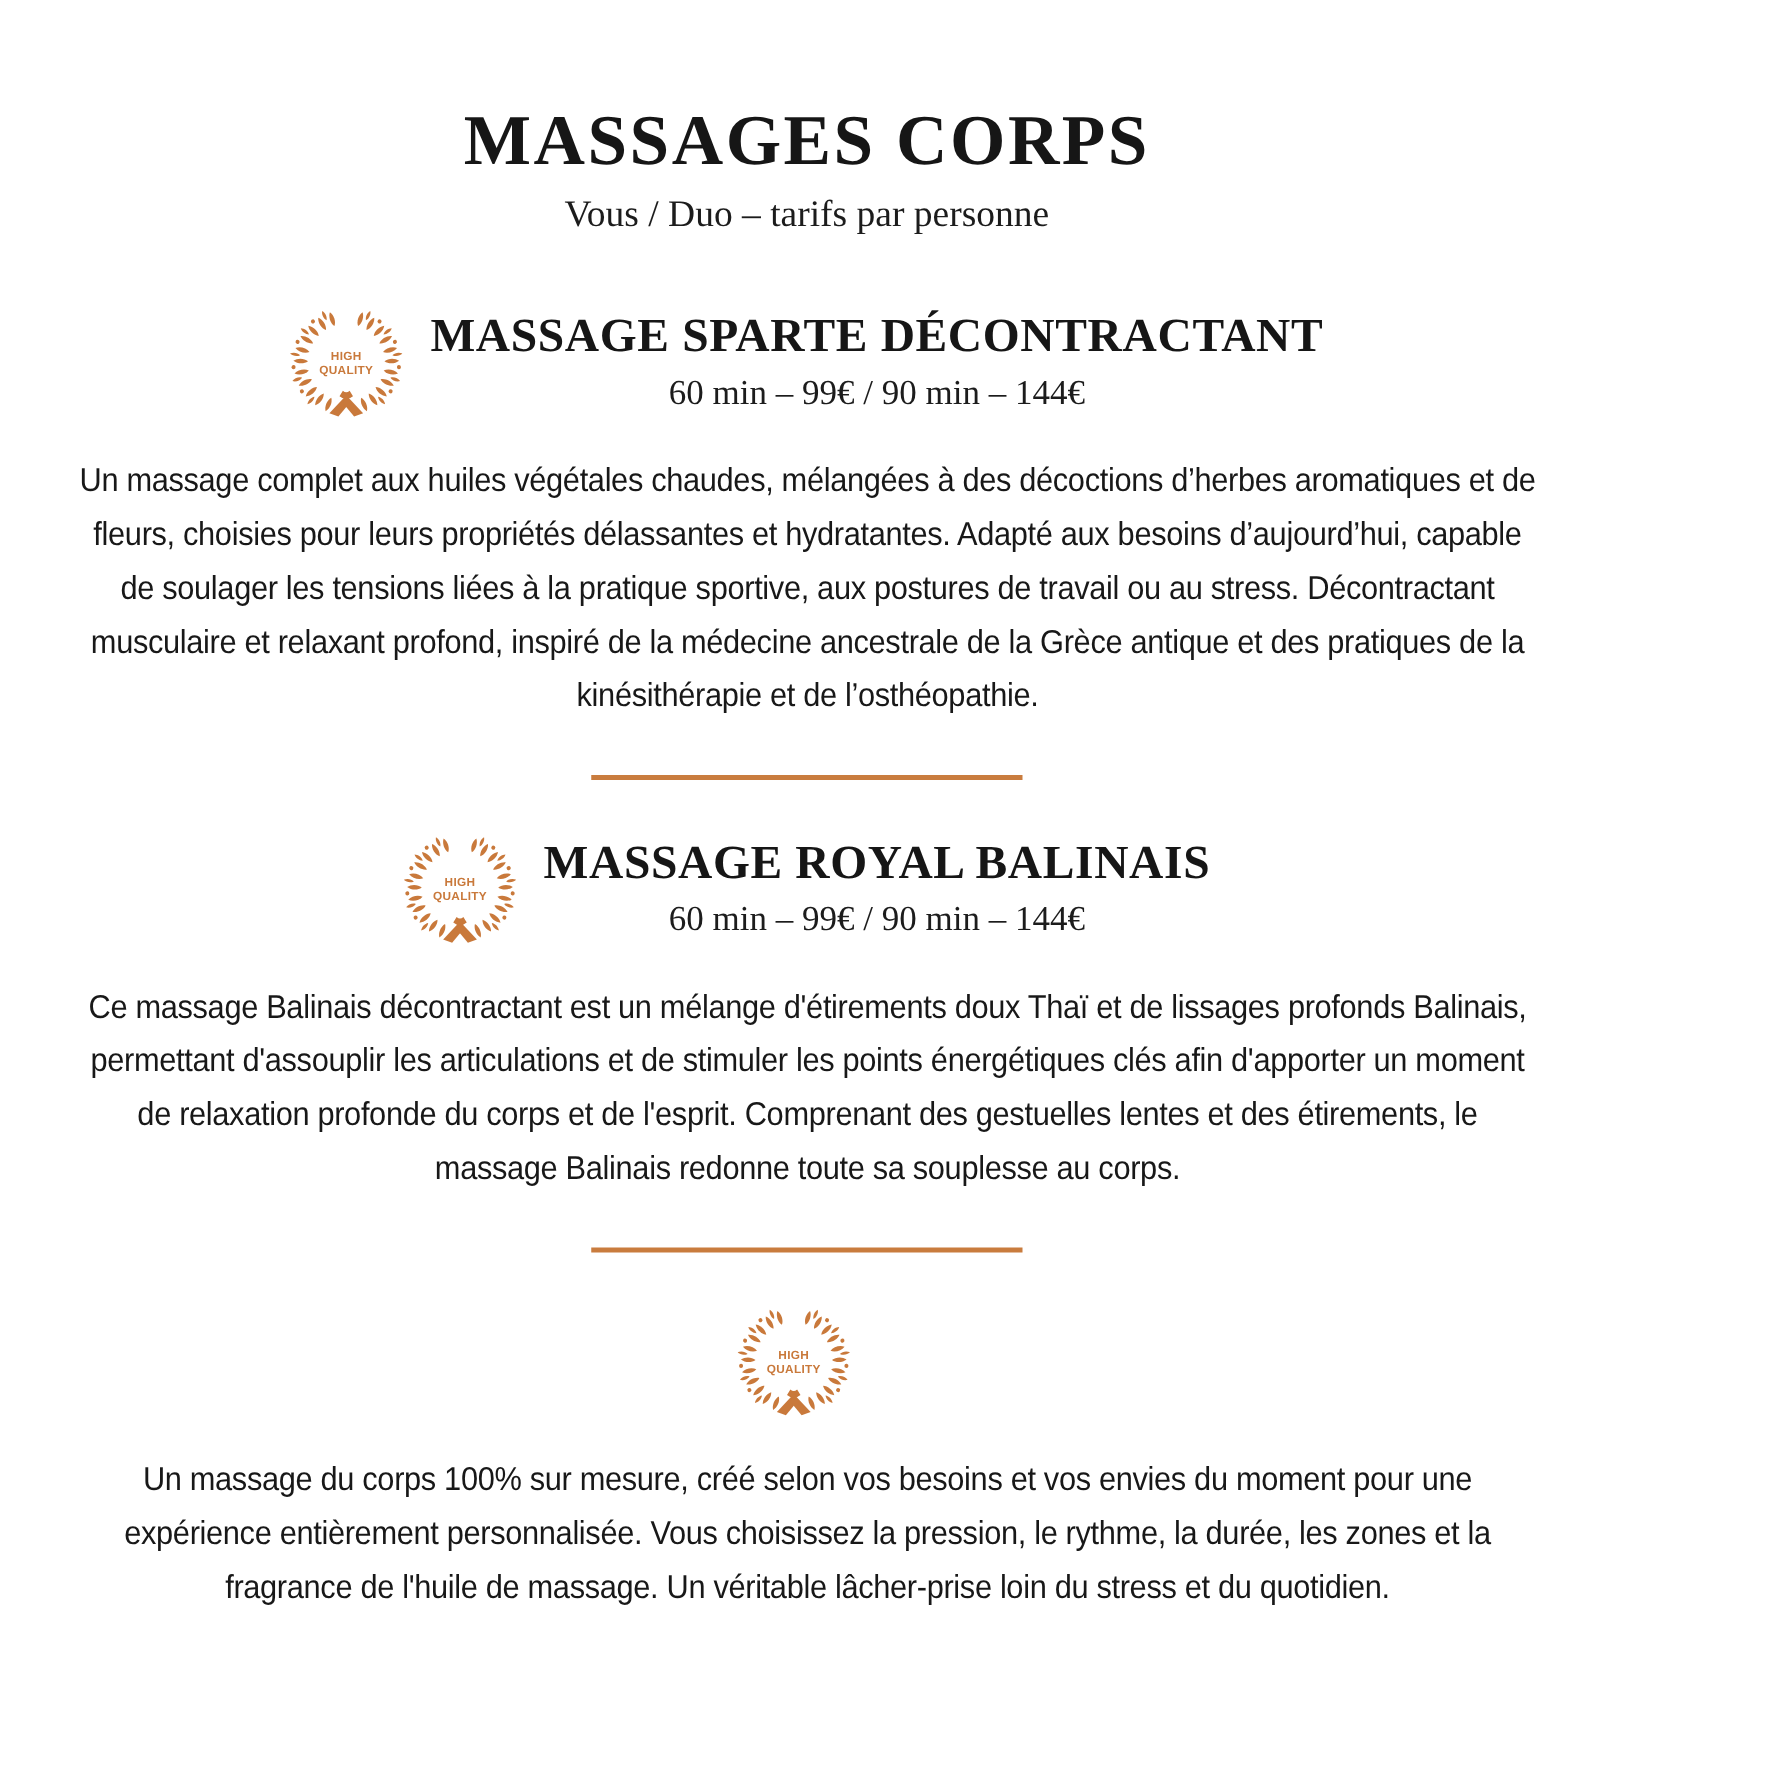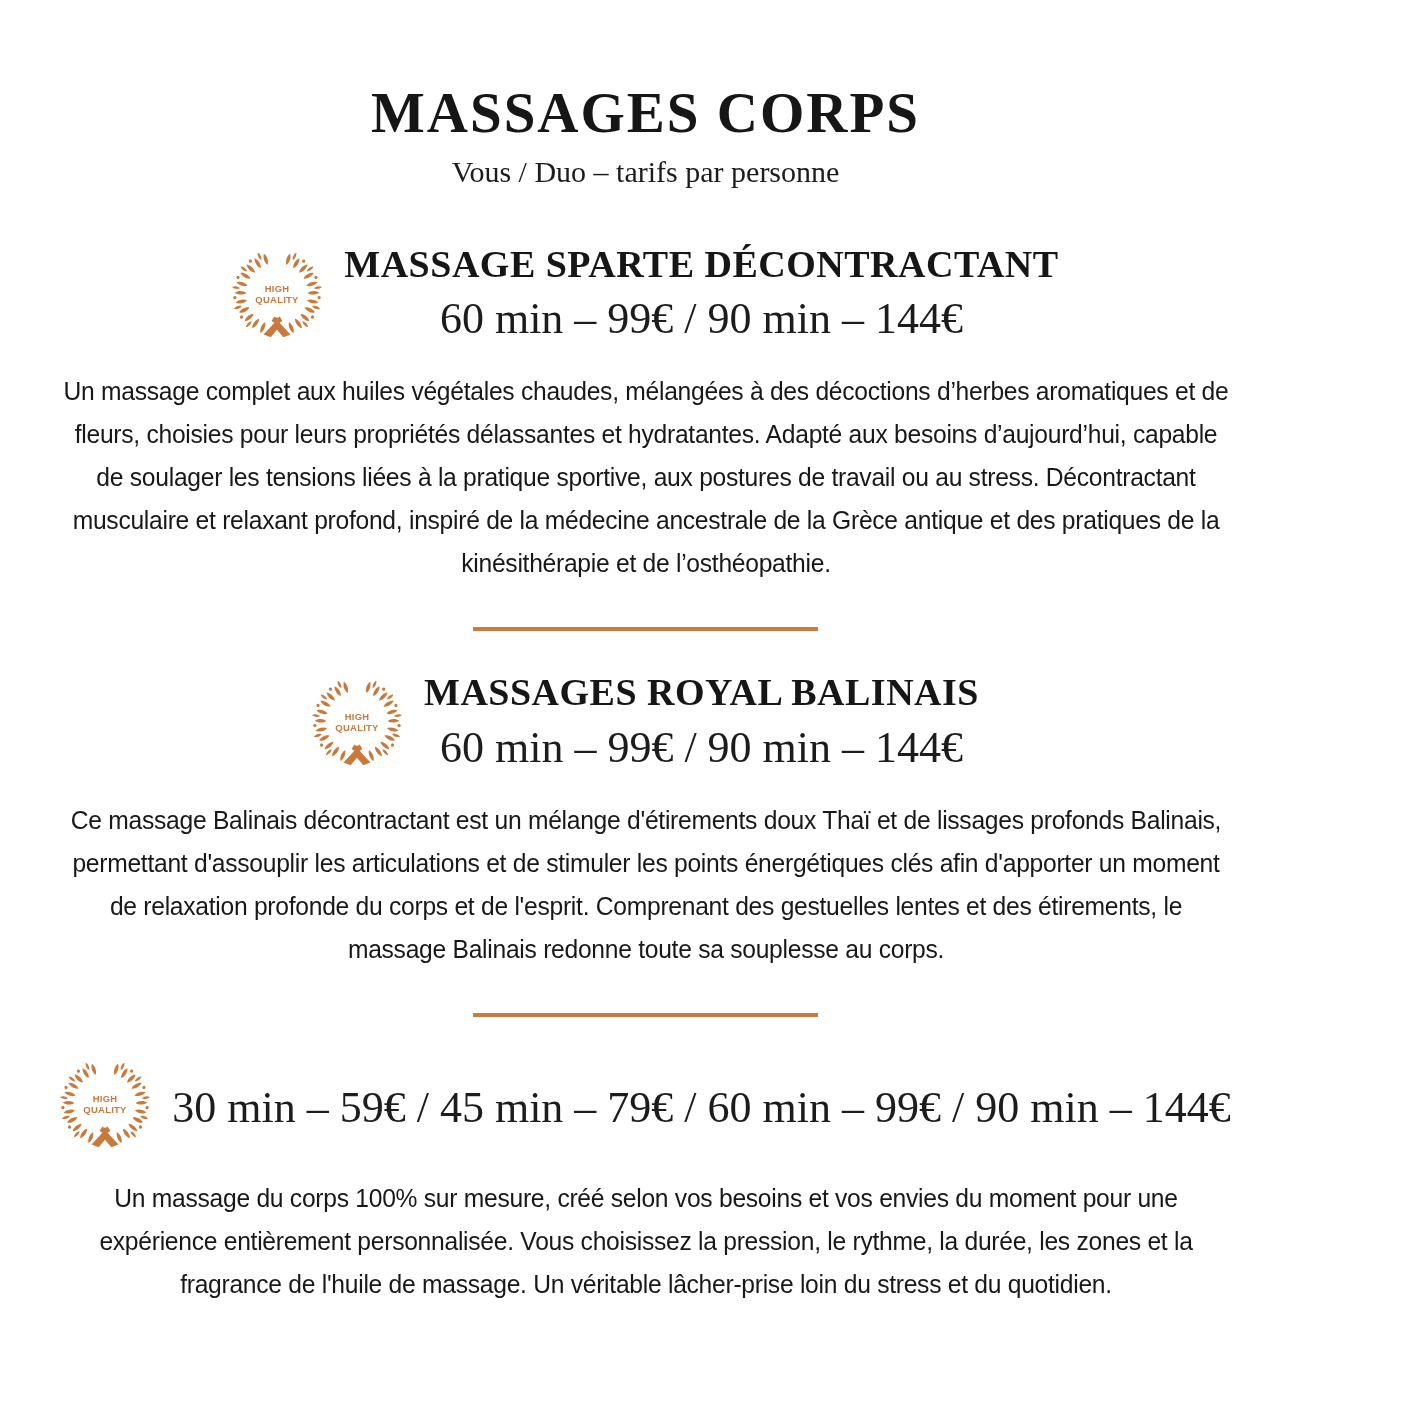--- a/index.html
+++ b/index.html
@@ -42,21 +42,21 @@
   .section-title{
     margin:0;
     font-size:38px;
     font-weight:700;
     letter-spacing:0.5px;
     color:#161616;
     line-height:1.15;
   }
   .section-pricing{
     margin-top:7px;
-    font-size:44px;
+    font-size:28px;
     font-weight:400;
     color:#1c1c1c;
   }
   .section-desc{
     max-width:1256px;
     margin:26px auto 0 auto;
     font-family:"Liberation Sans", sans-serif;
     font-size:26.5px;
     line-height:43px;
     letter-spacing:-0.3px;
@@ -161,34 +161,33 @@
   </div>
 
   <div class="divider"></div>
 
   <div class="section" style="margin-top:0">
     <div class="section-header">
       <svg class="badge" viewBox="0 0 100 100">
           <use href="#wreath-def"></use>
         </svg>
       <div class="section-heading">
-        <h2 class="section-title">MASSAGES ROYAL BALINAIS</h2>
+        <h2 class="section-title">MASSAGE ROYAL BALINAIS</h2>
         <div class="section-pricing">60 min – 99€ / 90 min – 144€</div>
       </div>
     </div>
     <p class="section-desc">Ce massage Balinais décontractant est un mélange d'étirements doux Thaï et de lissages profonds Balinais, permettant d'assouplir les articulations et de stimuler les points énergétiques clés afin d'apporter un moment de relaxation profonde du corps et de l'esprit. Comprenant des gestuelles lentes et des étirements, le massage Balinais redonne toute sa souplesse au corps.</p>
   </div>
 
   <div class="divider"></div>
 
   <div class="section" style="margin-top:0">
     <div class="section-header">
       <svg class="badge" viewBox="0 0 100 100">
           <use href="#wreath-def"></use>
         </svg>
       <div class="section-heading">
-        <div class="section-pricing">30 min – 59€ / 45 min – 79€ / 60 min – 99€ / 90 min – 144€</div>
       </div>
     </div>
     <p class="section-desc">Un massage du corps 100% sur mesure, créé selon vos besoins et vos envies du moment pour une expérience entièrement personnalisée. Vous choisissez la pression, le rythme, la durée, les zones et la fragrance de l'huile de massage. Un véritable lâcher-prise loin du stress et du quotidien.</p>
   </div>
 
 </div>
 
 </body></html>

